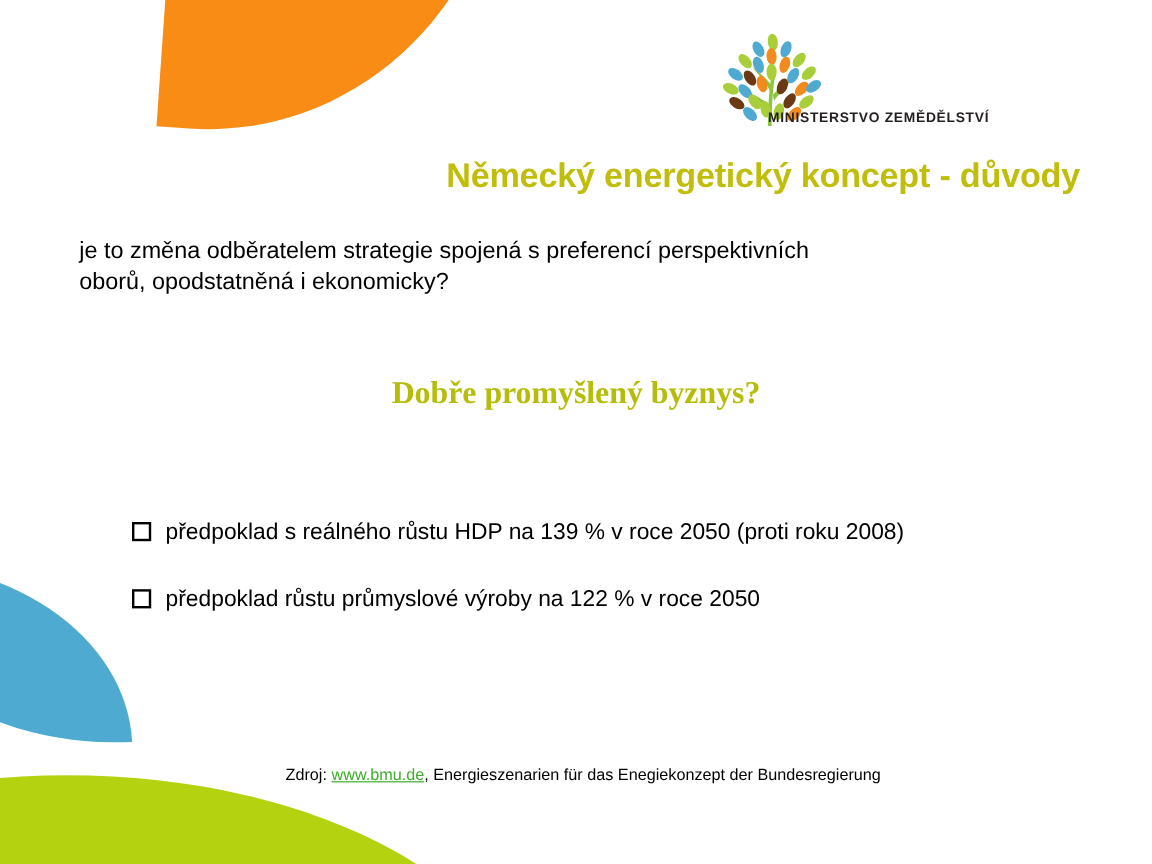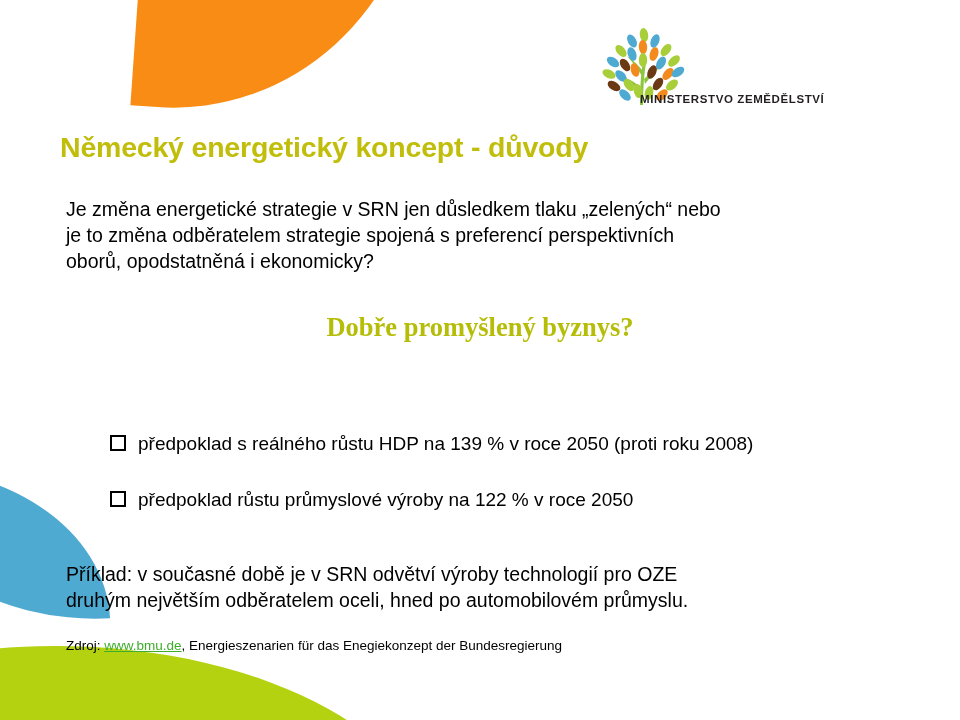--- a/index.html
+++ b/index.html
@@ -66,21 +66,21 @@
     color: #231f20;
     white-space: nowrap;
   }
 
   
   .title {
     position: absolute;
     left: 60px;
     top: 131px;
     width: 840px;
-    text-align: left;
+    text-align: right;
     font-size: 28.5px;
     font-weight: bold;
     color: #C0BE0A;
     letter-spacing: -0.2px;
   }
   .intro {
     position: absolute;
     left: 66px;
     top: 196px;
     width: 828px;
@@ -140,20 +140,21 @@
   .example .last-line { text-align: left; }
 
   .source {
     position: absolute;
     left: 66px;
     top: 638px;
     width: 840px;
     font-size: 13.5px;
     color: #000000;
     white-space: nowrap;
+    text-align: center;
   }
   .source a {
     color: #3DAE2B;
     text-decoration: underline;
   }
 </style>
 </head>
 <body>
 
 <div class="slide">
@@ -199,40 +200,35 @@
         <ellipse cx="46" cy="64" rx="4.2" ry="7" fill="#A8CF3A" transform="rotate(-10 46 64)"></ellipse>
         <ellipse cx="57" cy="66" rx="4.2" ry="7" fill="#A8CF3A" transform="rotate(14 57 66)"></ellipse>
       </g>
     </svg>
     <div class="logo-text">MINISTERSTVO ZEMĚDĚLSTVÍ</div>
   </div>
 
   <div class="title">Německý energetický koncept - důvody</div>
 
   <div class="intro">
-    <div>Je změna energetické strategie v SRN jen důsledkem tlaku „zelených“ nebo</div>
     <div>je to změna odběratelem strategie spojená s preferencí perspektivních</div>
     <div class="last-line">oborů, opodstatněná i ekonomicky?</div>
   </div>
 
   <div class="subtitle">Dobře promyšlený byznys?</div>
 
   <div class="bullets">
     <div class="bullet">
       <span class="bullet-glyph"></span>
       <span>předpoklad s reálného růstu HDP na 139 % v roce 2050 (proti roku 2008)</span>
     </div>
     <div class="bullet">
       <span class="bullet-glyph"></span>
       <span>předpoklad růstu průmyslové výroby na 122 % v roce 2050</span>
     </div>
   </div>
 
-  <div class="example">
-    <div>Příklad: v současné době je v SRN odvětví výroby technologií pro OZE</div>
-    <div class="last-line">druhým největším odběratelem oceli, hned po automobilovém průmyslu.</div>
-  </div>
 
   <div class="source">
     <span>Zdroj: </span><a href="#">www.bmu.de</a><span>, Energieszenarien für das Enegiekonzept der Bundesregierung</span>
   </div>
 
 </div>
 
 </body></html>

